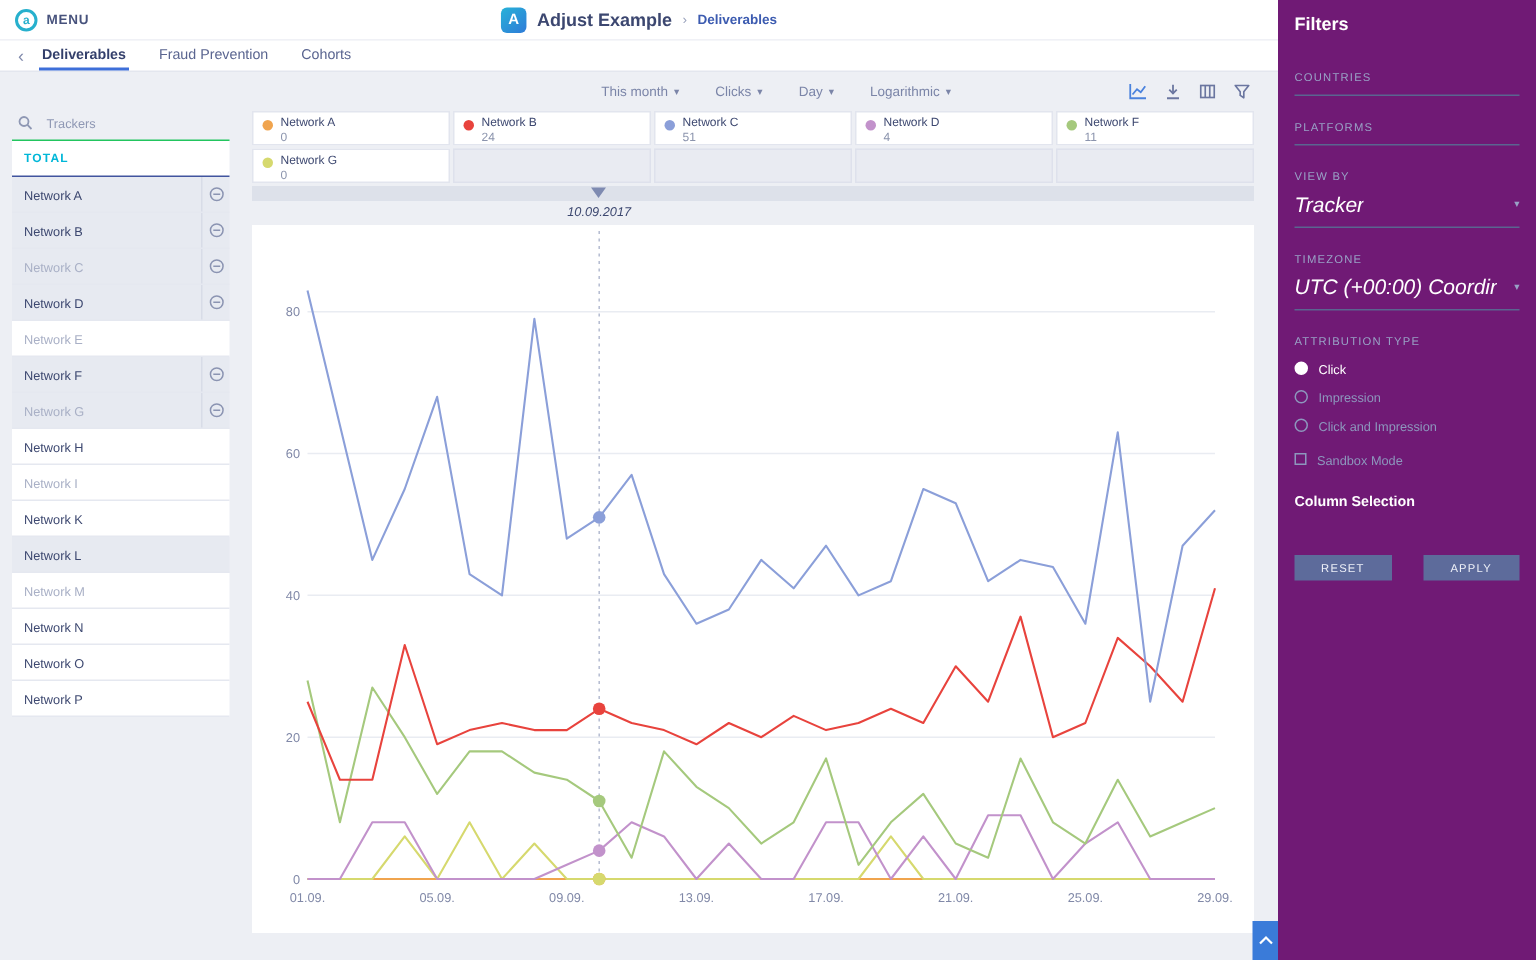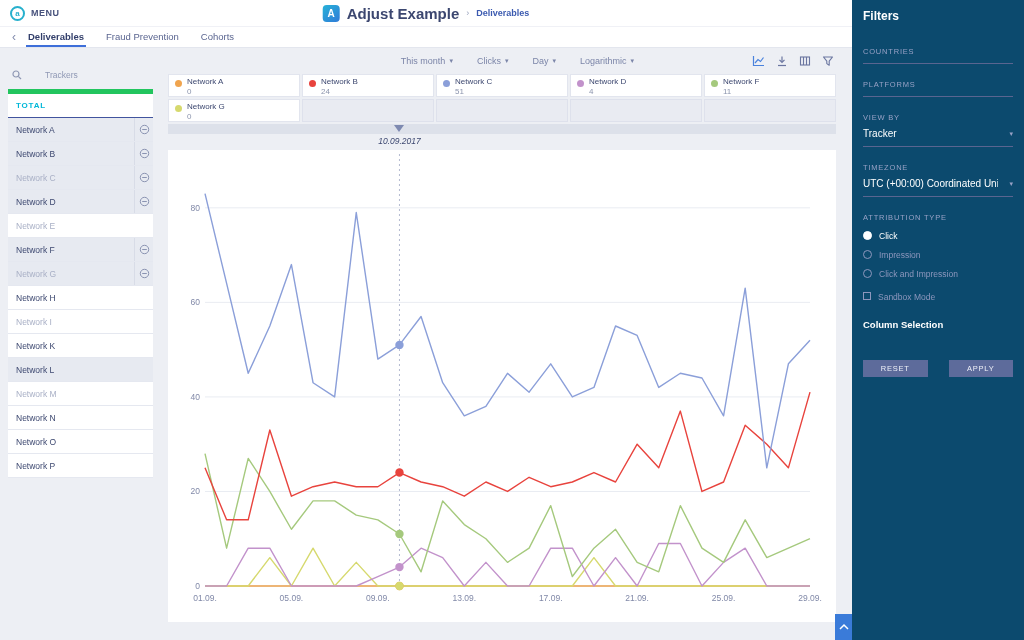--- a/index.html
+++ b/index.html
@@ -8,35 +8,35 @@
   .app { display:flex; width:1024px; height:640px; }
   .main { width:852px; height:640px; position:relative; background:#edeff4; }
 
   
   .topbar { height:27px; background:#fff; display:flex; align-items:center; position:relative; border-bottom:1px solid #f0f1f6; }
   .menu-group { display:flex; align-items:center; gap:6px; padding-left:10px; cursor:pointer; }
   .menu-logo { width:15px; height:15px; border-radius:50%; border:2px solid #27b0cd; color:#27b0cd; font-size:8px; font-weight:bold; display:flex; align-items:center; justify-content:center; }
   .menu-label { font-size:9px; letter-spacing:.5px; color:#47527c; font-weight:bold; }
   .center-crumb { position:absolute; left:50%; transform:translateX(-50%); display:flex; align-items:center; gap:7px; }
   .app-logo { width:17px; height:17px; border-radius:4px; background:linear-gradient(140deg,#27b2d8,#2f7bd8); color:#fff; font-weight:bold; font-size:10px; display:flex; align-items:center; justify-content:center; }
-  .app-name { font-size:15px; font-weight:bold; color:#3c4770; }
+  .app-name { font-size:12px; font-weight:bold; color:#3c4770; }
   .crumb-sep { color:#9aa3bd; font-size:9px; }
   .crumb-current { font-size:9px; font-weight:bold; color:#3c5bb0; }
 
   
   .tabsbar { height:21px; background:#fff; border-bottom:1px solid #e3e6ee; display:flex; align-items:center; gap:18px; padding-left:12px; }
   .back-chevron { color:#7f89ab; font-size:12px; margin-right:-8px; cursor:pointer; }
   .tab { font-size:9.5px; color:#5a6590; height:100%; display:flex; align-items:center; padding:0 2px; cursor:pointer; border-bottom:2px solid transparent; }
   .tab.active { color:#333f6b; font-weight:bold; border-bottom:2px solid #3e6fd9; }
 
   .content { position:relative; height:592px; }
 
   
   .trackers { position:absolute; left:8px; top:22px; width:145px; }
-  .tracker-search { height:24px; display:flex; gap:23px; border-bottom:5px solid #22c55e; padding:0 4px; cursor:text; }
+  .tracker-search { height:24px; display:flex; align-items:center; gap:9px; border-bottom:1px solid #22c55e; padding:0 4px; cursor:text; }
   .tracker-search span { font-size:8.5px; color:#8f98b4; }
   .row-total { height:24px; background:#fff; display:flex; align-items:center; padding-left:8px; font-size:8px; letter-spacing:.8px; color:#00b7d8; font-weight:bold; border-bottom:1px solid #41549e; cursor:pointer; }
   .t-row { height:24px; background:#fff; border-bottom:1px solid #e5e8f0; display:flex; align-items:stretch; cursor:pointer; }
   .t-row.gray { background:#e7eaf1; }
   .t-label { flex:1; display:flex; align-items:center; padding-left:8px; font-size:8.5px; color:#3d4870; }
   .t-row.muted .t-label { color:#a9b0c6; }
   .t-remove { width:19px; border-left:1px solid #d8dce7; display:flex; align-items:center; justify-content:center; }
 
   
   .chartzone { position:absolute; left:168px; top:0; width:668px; }
@@ -59,27 +59,27 @@
   .marker-tri { position:absolute; top:1px; width:0; height:0; border-left:5px solid transparent; border-right:5px solid transparent; border-top:7px solid #7e8ab1; transform:translateX(-50%); }
   .marker-date { position:relative; height:14px; }
   .marker-date span { position:absolute; transform:translateX(-50%); font-size:8.5px; color:#3d4870; top:2px; white-space:nowrap;font-style:italic; }
 
   .chart-card { margin-top:2px; background:#fff; width:668px; height:472px; }
   #chart-svg text { font-family:"Liberation Sans", sans-serif; }
 
   .scroll-top { position:absolute; right:0; bottom:0; width:17px; height:26px; background:#3a7bd9; display:flex; align-items:center; justify-content:center; cursor:pointer; }
 
   
-  .filters { width:172px; background:#0c4a6e; color:#fff; padding:9px 11px 10px 11px; }
+  .filters { width:172px; background:#701a75; color:#fff; padding:9px 11px 10px 11px; }
   .f-title { font-size:12px; font-weight:bold; margin-bottom:8px; }
   .f-label { font-size:7.5px; letter-spacing:.8px; color:#99a2c6; text-transform:uppercase;margin-top:24px; }
   .f-label.mt { margin-top:16px; }
   .f-divider { border-bottom:1px solid #5a6590; margin-top:7px; }
   .f-select { display:flex; justify-content:space-between; align-items:center; margin-top:6px; cursor:pointer; }
-  .f-select .val { font-size:10px; color:#fff; white-space:nowrap; overflow:hidden; max-width:135px; }
+  .f-select .val { font-size:14px; color:#fff; white-space:nowrap; overflow:hidden; max-width:135px;font-style:italic; }
   .f-select .caret { color:#99a2c6; font-size:7px; margin-left:4px; }
   .f-radio { display:flex; align-items:flex-start; gap:7px; margin-top:9px; color:#8d97bd; font-size:8.5px; cursor:pointer; }
   .f-radio .rdot { width:9px; height:9px; border-radius:50%; border:1px solid #8d97bd; flex:none; }
   .f-radio.selected { color:#fff; }
   .f-radio.selected .rdot { background:#fff; border-color:#fff; }
   .f-check { display:flex; align-items:flex-start; gap:7px; margin-top:13px; color:#8d97bd; font-size:8.5px; cursor:pointer; }
   .f-check .cbox { width:8px; height:8px; border:1px solid #8d97bd; flex:none; }
   .f-colsel { color:#fff; font-size:9.5px; font-weight:bold; margin-top:17px; cursor:pointer; }
   .f-buttons { display:flex; gap:21px; margin-top:30px; }
   .f-btn { flex:1; height:17px; background:#5d6b9b; color:#eef0f8; font-size:7.5px; letter-spacing:.8px; display:flex; align-items:center; justify-content:center; cursor:pointer; }

